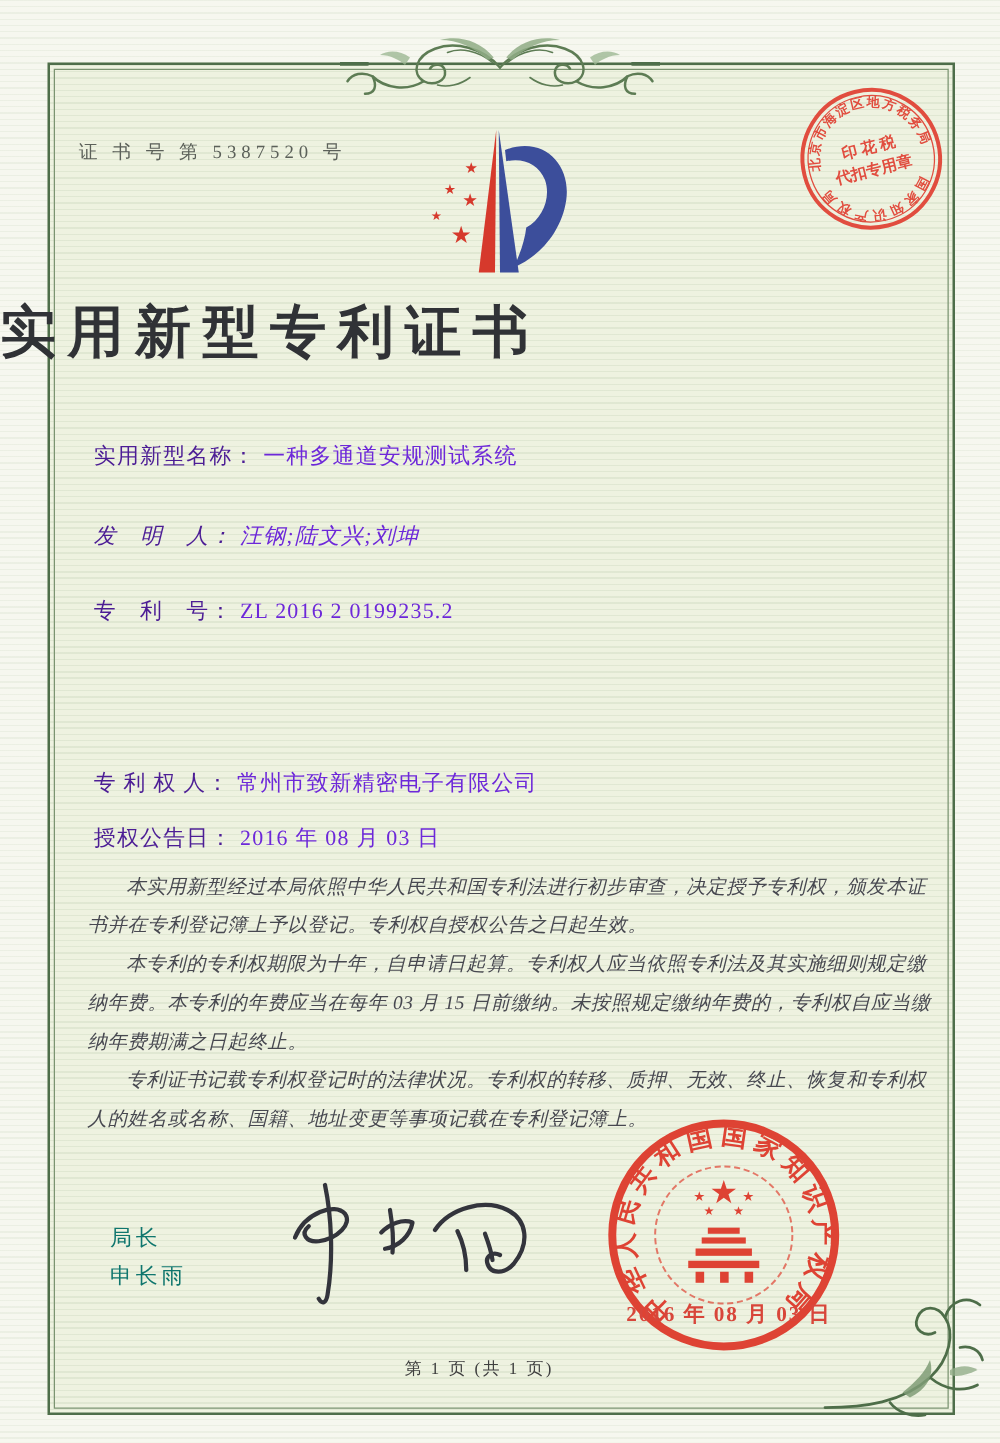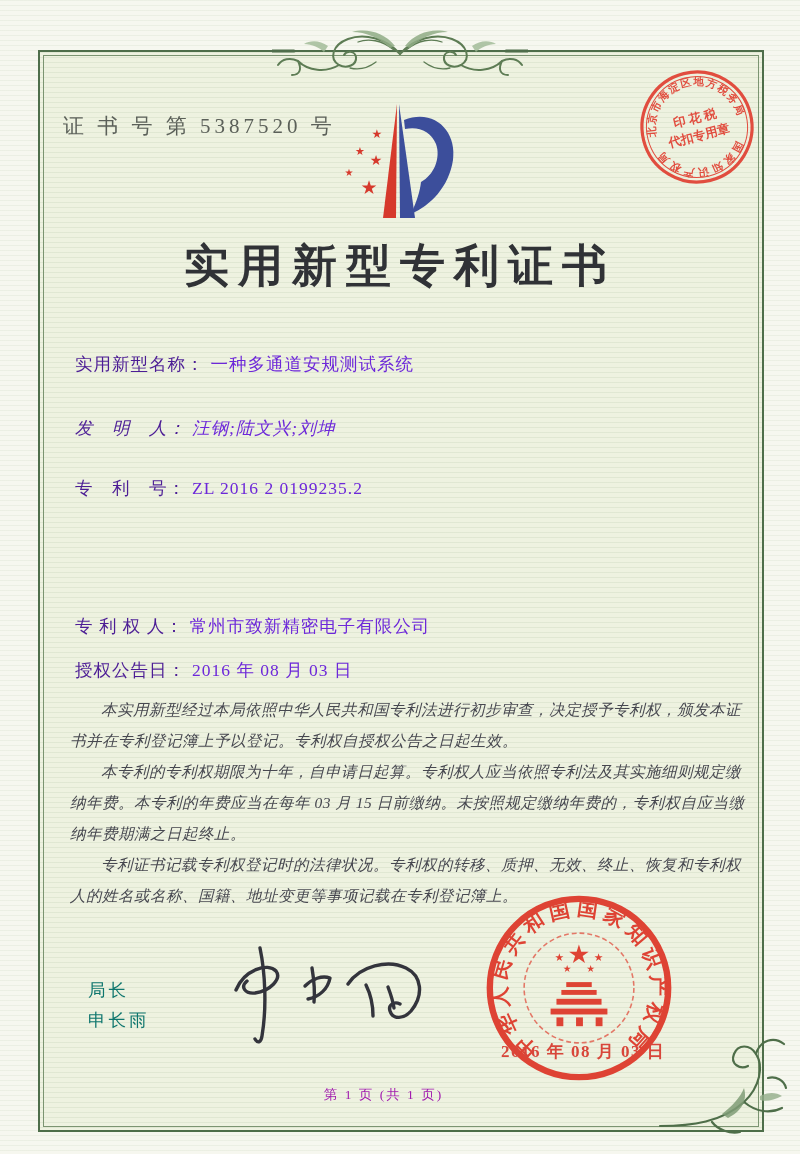--- a/index.html
+++ b/index.html
@@ -23,44 +23,44 @@
     border:2.5px solid #4e6e4a;background:#eef2e0;
     background-image:repeating-linear-gradient(180deg,
       rgba(130,160,118,0.13) 0 1px, rgba(255,255,255,0) 1px 5px);
   }
   .frame-inner{
     position:absolute;left:3px;top:3px;right:3px;bottom:3px;
     border:1px solid #7b9471;pointer-events:none;
   }
   .abs{position:absolute;}
   .certno{
-    left:63px;top:112px;font-size:21px;color:#5b6059;
+    left:63px;top:112px;font-size:15px;color:#5b6059;
     letter-spacing:4px;
   }
   .title{
-    left:0;top:236px;width:800px;text-align:center;
+    left:0;top:236px;width:800px;text-align:left;
     font-size:45px;font-weight:700;color:#303236;letter-spacing:9px;
   }
   .field{left:75px;font-size:17.5px;color:#3e4046;letter-spacing:1px;white-space:nowrap;}
   .field .lbl{color:#4c1d95;}
   .field .val{margin-left:6px;color:#6d28d9;}
   .bodytext{
     left:70px;top:694px;width:676px;
     font-size:15.5px;line-height:31px;color:#474850;
     letter-spacing:0.5px;
   }
   .bodytext p{margin:0;text-indent:2em;font-style:italic;}
   .director{left:88px;font-size:17.5px;color:#0f766e;letter-spacing:3px;}
   .seal-date{
     left:501px;top:1040px;font-size:17px;color:#d8463a;
     letter-spacing:1.5px;z-index:6;font-weight:600;
   }
   .footer{
     left:0;top:1086px;width:767px;text-align:center;
-    font-size:13.5px;color:#a21caf;letter-spacing:2px;
+    font-size:13.5px;color:#404040;letter-spacing:2px;
   }
   svg{display:block;}
   .stamp-wrap{z-index:5;}
 </style>
 </head>
 <body>
 
 <div class="page">
 
   <div class="frame-outer">

